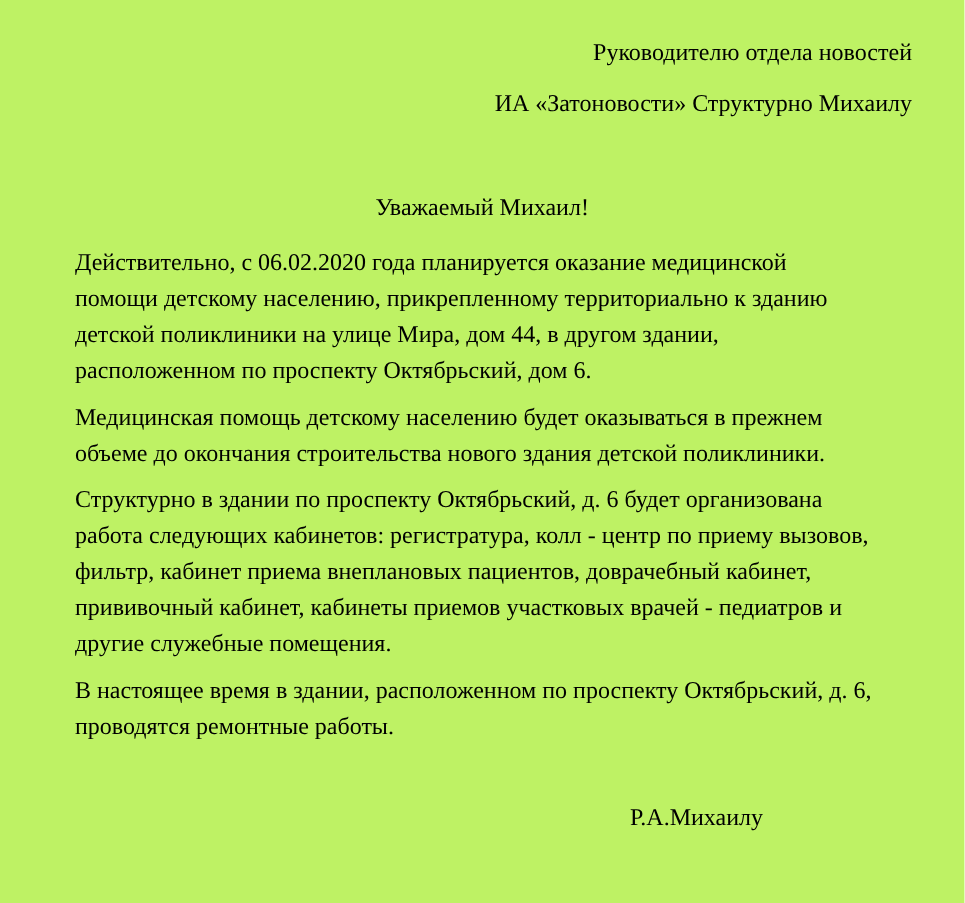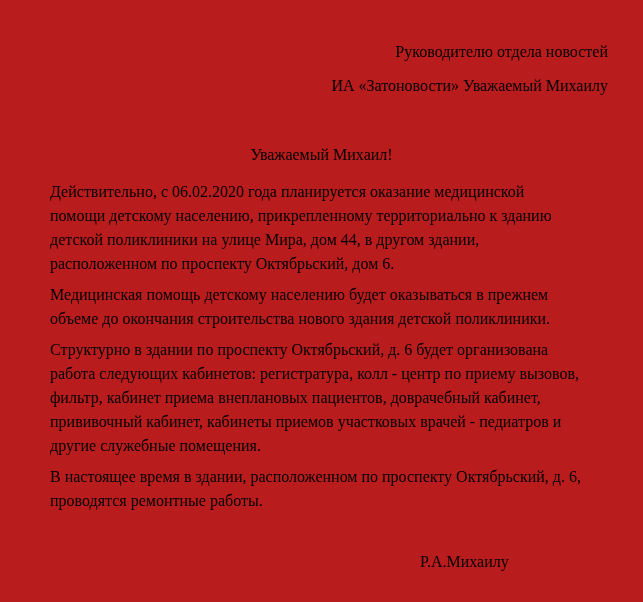--- a/index.html
+++ b/index.html
@@ -4,23 +4,23 @@
 <style>
   * { margin: 0; padding: 0; box-sizing: border-box; }
   html, body {
     background: #ffffff;
     font-family: "Liberation Serif", "DejaVu Serif", serif;
   }
   .page {
     position: relative;
     width: 643px;
     height: 602px;
-    background: #b91c1c;
+    background: #bef264;
     color: #000000;
-    padding: 40px 35px 0 50px;
+    padding: 24px 35px 0 50px;
     overflow: hidden;
     font-size: 16px;
     line-height: 24px;
   }
   .letter-header {
     text-align: right;
   }
   .letter-header .header-line {
     line-height: 24px;
   }
@@ -50,21 +50,21 @@
     top: 0;
   }
 </style>
 </head>
 <body>
 
 <div class="page">
 
   <div class="letter-header">
     <div class="header-line">Руководителю отдела новостей</div>
-    <div class="header-line">ИА «Затоновости» Уважаемый Михаилу</div>
+    <div class="header-line">ИА «Затоновости» Структурно Михаилу</div>
   </div>
 
   <div class="salutation">Уважаемый Михаил!</div>
 
   <div class="body-block">
     <p>Действительно, с 06.02.2020 года планируется оказание медицинской
 помощи детскому населению, прикрепленному территориально к зданию
 детской поликлиники на улице Мира, дом 44, в другом здании,
 расположенном по проспекту Октябрьский, дом 6.</p>
     <p>Медицинская помощь детскому населению будет оказываться в прежнем

